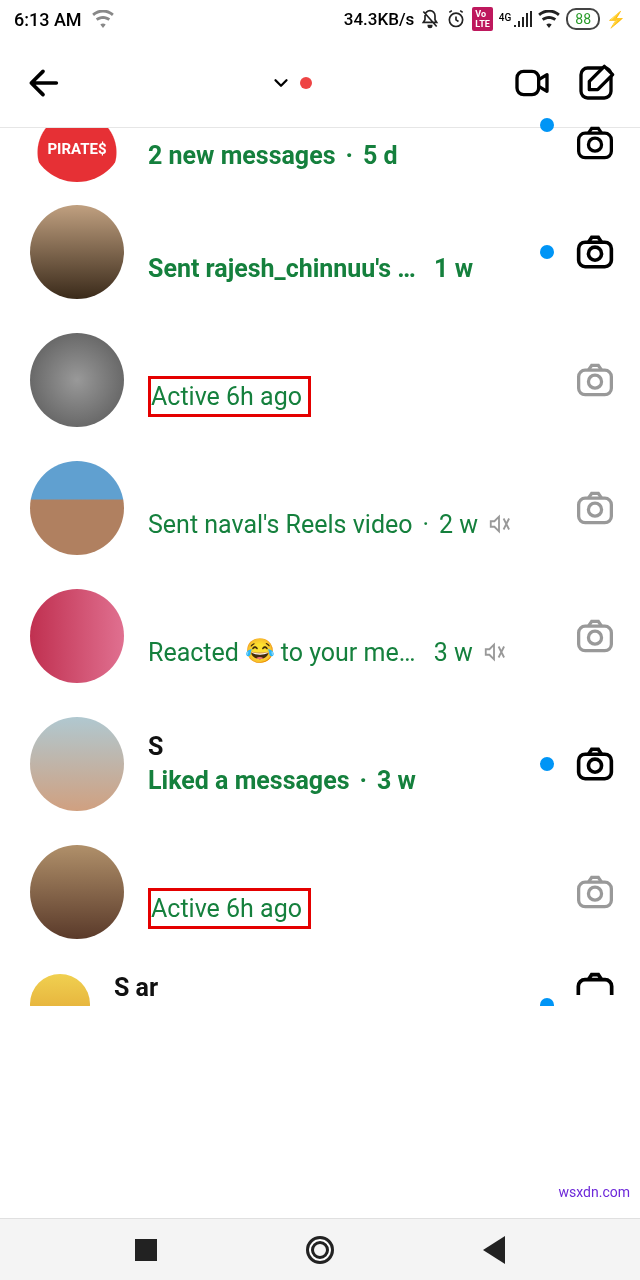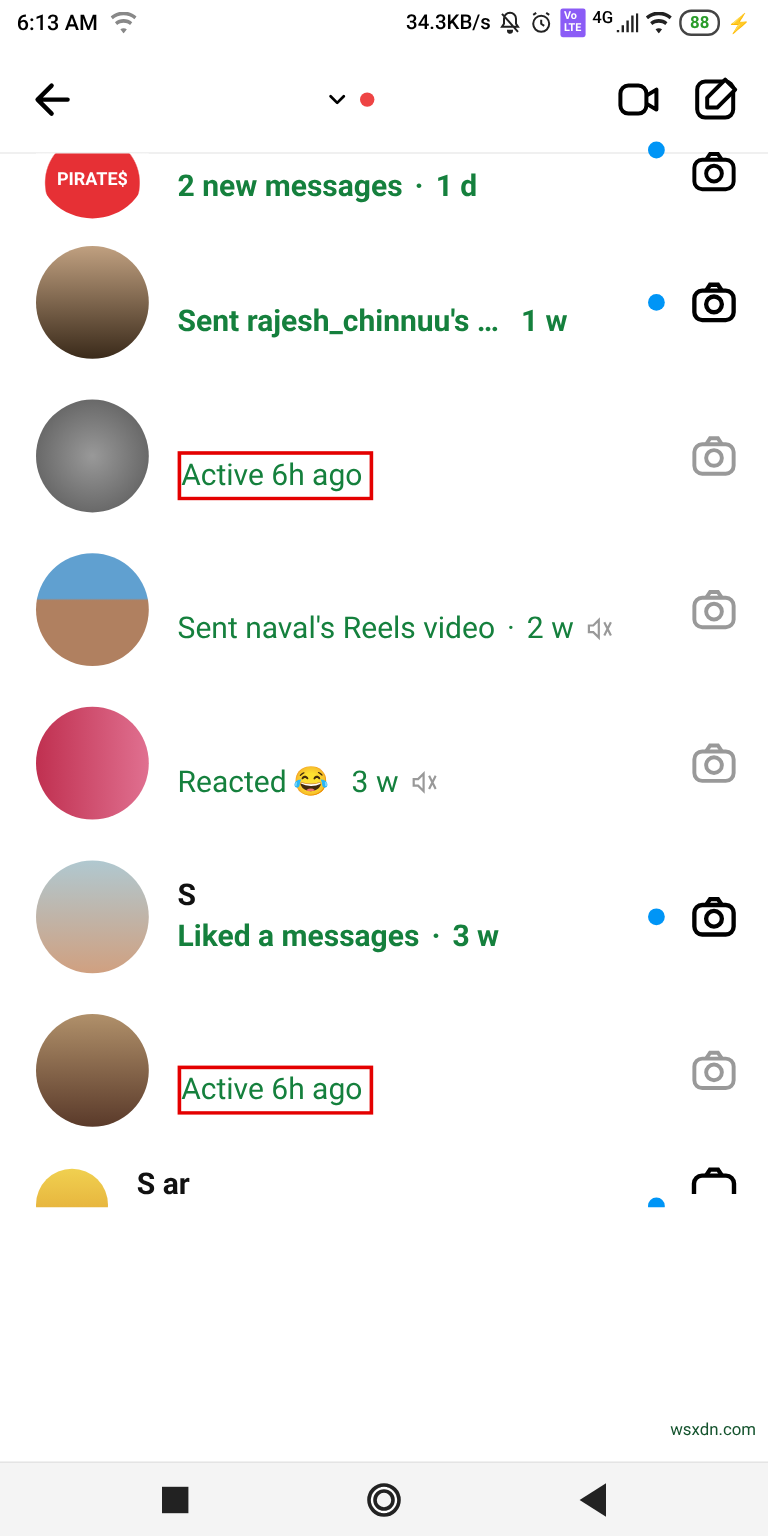--- a/index.html
+++ b/index.html
@@ -24,27 +24,27 @@
   .status-left { display: flex; align-items: center; gap: 10px; }
   .status-right { display: flex; align-items: center; gap: 6px; font-size: 17px; margin-left: 34px; }
   .wifi-sm { font-size: 18px; color: #777; }
   .battery {
     display: inline-flex;
     align-items: center;
     border: 2px solid #444;
     border-radius: 10px;
     padding: 1px 7px;
     font-size: 14px;
-    font-weight: 700;
+    font-weight: 400;
     color: #2a9c2a;
     position: relative;
   }
   .status-ic { font-size: 17px; color:#222; }
-  .volte { background:#8b5cf6;color:#fff;font-size:9px;padding:2px 3px;border-radius:2px;font-weight:700; }
-  .fourG { font-size: 14px; position: relative; top:-4px; }
+  .volte { background:#be185d;color:#fff;font-size:9px;padding:2px 3px;border-radius:2px;font-weight:700; }
+  .fourG { font-size: 10px; position: relative; top:-4px; }
 
   .app-header {
     height: 90px;
     display: flex;
     align-items: center;
     padding: 0 22px;
     border-bottom: 1px solid #e6e6e6;
     gap: 20px;
   }
   .back-arrow { width: 42px; height: 42px; display:flex;align-items:center;justify-content:center; }
@@ -112,21 +112,21 @@
   .av-saree { background: linear-gradient(90deg,#c03050,#e07090); }
   .av-couple { background: linear-gradient(#b0c8d0,#d0a080); }
   .av-selfie { background: linear-gradient(#b0906a,#5a3a2a); }
   .av-bicycle { background: linear-gradient(#f0d050,#e0a030); }
 
   .watermark {
     position: absolute;
     right: 10px;
     top: 1184px;
     font-size: 14px;
-    color: #14532d;
+    color: #6d28d9;
   }
 
   .nav-bar {
     position: absolute;
     left: 0; right: 0; bottom: 0;
     height: 62px;
     background: #f4f4f4;
     border-top: 1px solid #e0e0e0;
     display: flex;
     align-items: center;
@@ -217,21 +217,21 @@
 </div>
 
 <div class="chat-list">
 
   <div class="chat-item first-partial">
     <div class="avatar partial av-pirates"></div>
     <div class="chat-text">
       <div class="chat-msg bold">
         <span>2 new messages</span>
         <span class="chat-time-sep">·</span>
-        <span class="chat-time">1 d</span>
+        <span class="chat-time">5 d</span>
       </div>
     </div>
     <span class="blue-dot" style="align-self:flex-start;margin-top:-10px;"></span>
     <div class="camera-btn" style="align-self:flex-start;margin-top:-8px;">
       <svg width="40" height="36" viewBox="0 0 24 22">
           <rect x="2" y="5" width="20" height="15" rx="4" fill="none" stroke="#000" stroke-width="2"></rect>
           <circle cx="12" cy="12" r="4" fill="none" stroke="#000" stroke-width="2"></circle>
           <path d="M8 5l2-3h4l2 3" fill="none" stroke="#000" stroke-width="2"></path>
         </svg>
     </div>
@@ -295,21 +295,21 @@
           <path d="M8 5l2-3h4l2 3" fill="none" stroke="#999" stroke-width="2"></path>
         </svg>
     </div>
   </div>
 
   <div class="chat-item">
     <div class="avatar av-saree"></div>
     <div class="chat-text">
       <div class="chat-name blurred"></div>
       <div class="chat-msg grey">
-        <span>Reacted </span><span class="emoji">😂</span>
+        <span>Reacted </span><span class="emoji">😂</span><span> to your me…</span>
         &nbsp;<span class="chat-time">3 w</span>
         <span class="muted-icon">
           <svg width="22" height="22" viewBox="0 0 24 24">
               <path d="M3 9v6h4l5 5V4L7 9H3zm14-3l6 12m0-12L17 18" fill="none" stroke="#999" stroke-width="2"></path>
             </svg>
         </span>
       </div>
     </div>
     <div class="camera-btn">
       <svg width="40" height="36" viewBox="0 0 24 22">

